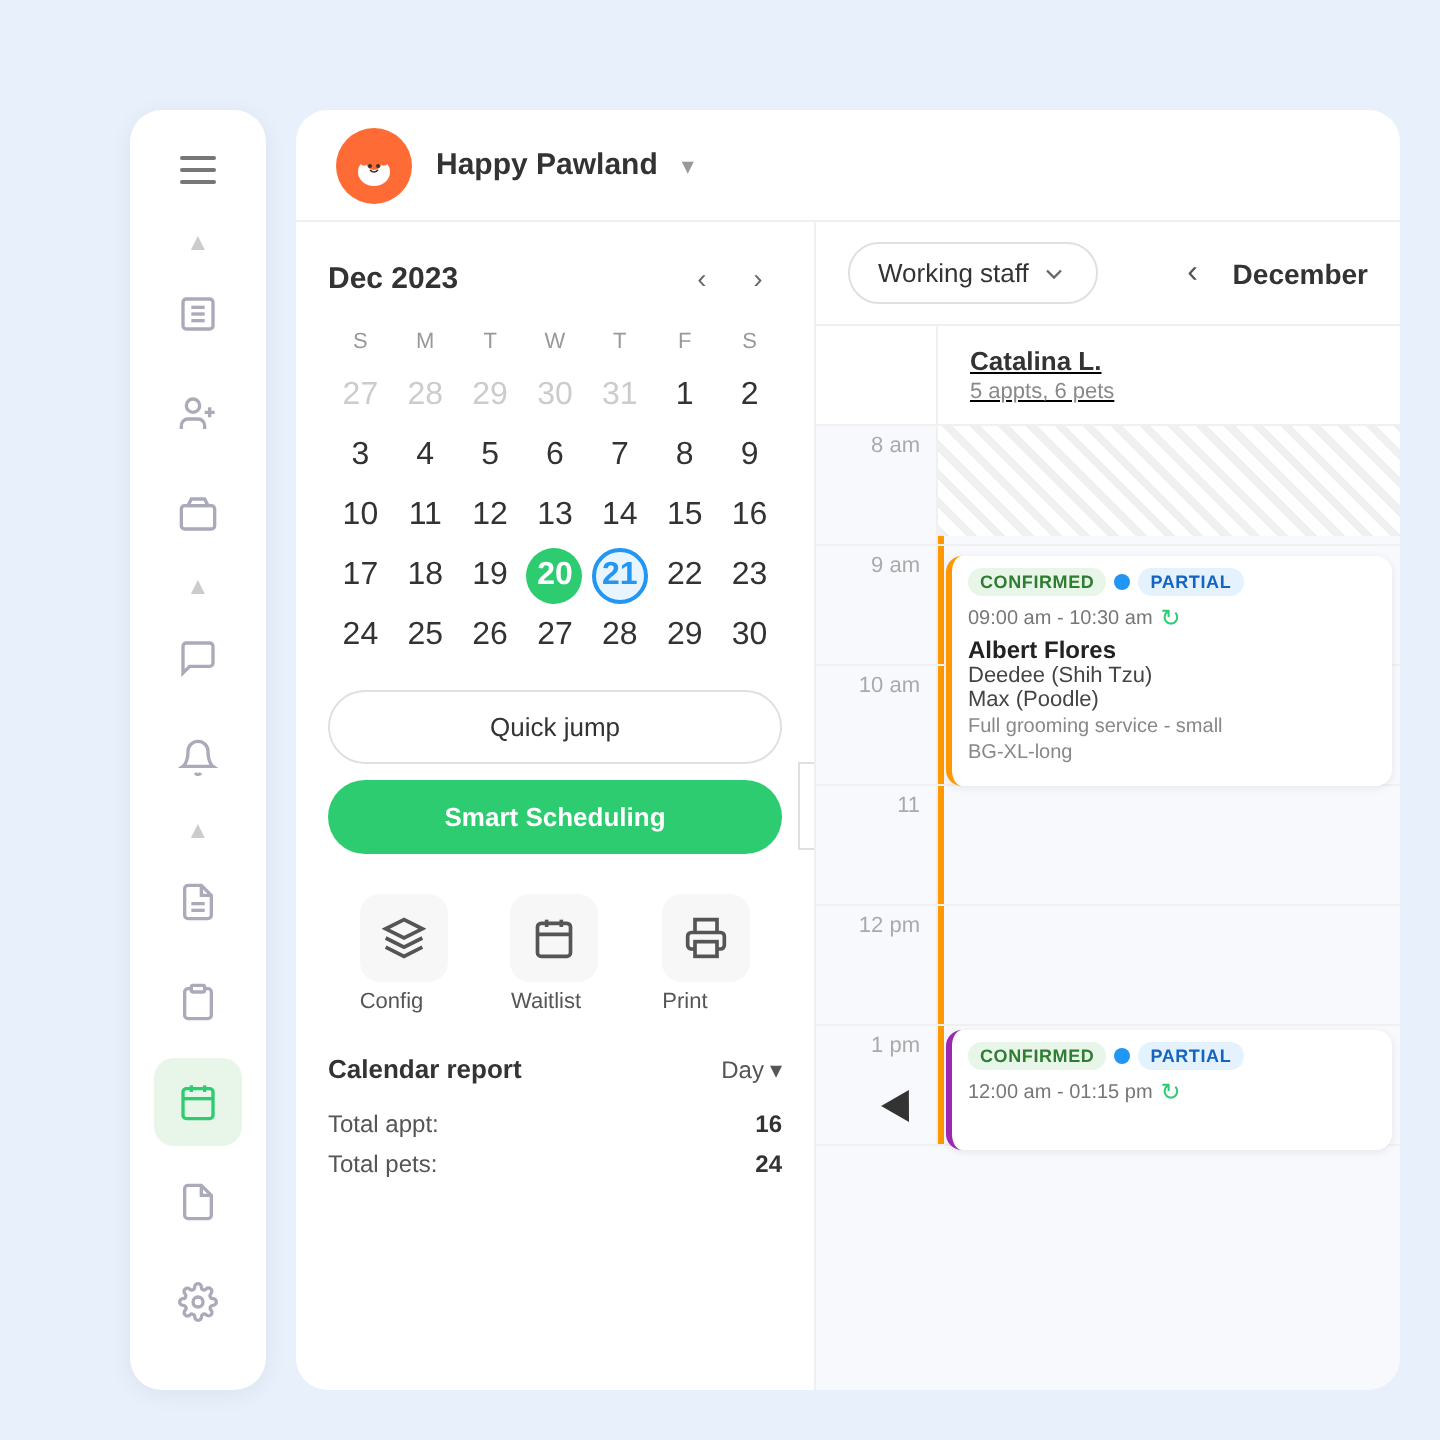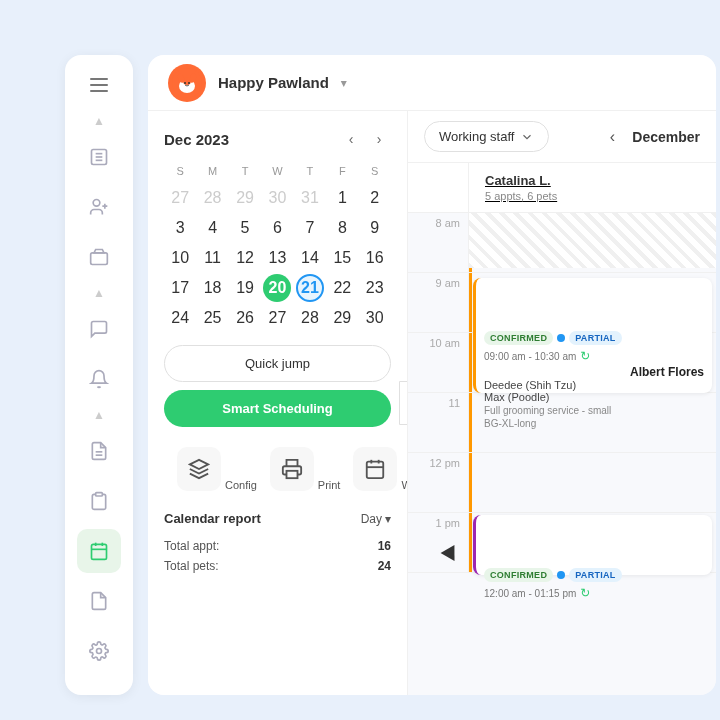--- a/index.html
+++ b/index.html
@@ -74,21 +74,21 @@
       color: #ccc;
       font-size: 12px;
       cursor: pointer;
     }
 
     
     .main-content {
       position: absolute;
       left: 148px;
       top: 55px;
-      right: 4px;
+      right: 20px;
       height: 640px;
       background: #f4f6fb;
       border-radius: 16px;
       overflow: hidden;
     }
 
     
     .top-bar {
       height: 56px;
       background: #fff;
@@ -254,26 +254,25 @@
     
     .tool-icons-row {
       display: flex;
       justify-content: space-around;
       margin-bottom: 16px;
       padding: 4px 0;
     }
 
     .tool-icon-item {
       display: flex;
-      flex-direction: row;
-      align-items: flex-end;
+      flex-direction: column;
+      align-items: flex-start;
       gap: 4px;
       cursor: pointer;
       color: #555;
-      margin-left: 13px;
     }
 
     .tool-icon-circle {
       width: 44px;
       height: 44px;
       border-radius: 10px;
       background: #f7f7f7;
       display: flex;
       align-items: center;
       justify-content: center;
@@ -484,21 +483,20 @@
       border-left: 3px solid #ff9800;
       box-shadow: 0 1px 4px rgba(0,0,0,0.08);
       z-index: 5;
     }
 
     .appt-badges {
       display: flex;
       gap: 4px;
       margin-bottom: 4px;
       align-items: center;
-      margin-top: 47px;
     }
 
     .badge {
       padding: 2px 6px;
       border-radius: 10px;
       font-size: 9px;
       font-weight: 700;
       letter-spacing: 0.3px;
     }
 
@@ -526,21 +524,20 @@
       margin-bottom: 2px;
       display: flex;
       align-items: center;
       gap: 4px;
     }
 
     .appt-client {
       font-size: 12px;
       font-weight: 700;
       color: #222;
-      text-align: right;
     }
 
     .appt-pet {
       font-size: 11px;
       color: #444;
     }
 
     .appt-service {
       font-size: 10px;
       color: #888;
@@ -798,37 +795,37 @@
                 <path d="M12 2L2 7l10 5 10-5-10-5z"></path>
                   <path d="M2 17l10 5 10-5"></path>
                   <path d="M2 12l10 5 10-5"></path>
               </svg>
             </div>
             <span class="tool-icon-label">Config</span>
           </div>
           <div class="tool-icon-item">
             <div class="tool-icon-circle">
               <svg width="22" height="22" viewBox="0 0 24 24" fill="none" stroke="#555" stroke-width="2">
-                <polyline points="6,9 6,2 18,2 18,9"></polyline>
-                  <path d="M6 18H4a2 2 0 0 1-2-2v-5a2 2 0 0 1 2-2h16a2 2 0 0 1 2 2v5a2 2 0 0 1-2 2h-2"></path>
-                  <rect x="6" y="14" width="12" height="8"></rect>
-              </svg>
-            </div>
-            <span class="tool-icon-label">Print</span>
-          </div>
-          <div class="tool-icon-item">
-            <div class="tool-icon-circle">
-              <svg width="22" height="22" viewBox="0 0 24 24" fill="none" stroke="#555" stroke-width="2">
                 <rect x="3" y="4" width="18" height="18" rx="2"></rect>
                   <line x1="16" y1="2" x2="16" y2="6"></line>
                   <line x1="8" y1="2" x2="8" y2="6"></line>
                   <line x1="3" y1="10" x2="21" y2="10"></line>
               </svg>
             </div>
             <span class="tool-icon-label">Waitlist</span>
+          </div>
+          <div class="tool-icon-item">
+            <div class="tool-icon-circle">
+              <svg width="22" height="22" viewBox="0 0 24 24" fill="none" stroke="#555" stroke-width="2">
+                <polyline points="6,9 6,2 18,2 18,9"></polyline>
+                  <path d="M6 18H4a2 2 0 0 1-2-2v-5a2 2 0 0 1 2-2h16a2 2 0 0 1 2 2v5a2 2 0 0 1-2 2h-2"></path>
+                  <rect x="6" y="14" width="12" height="8"></rect>
+              </svg>
+            </div>
+            <span class="tool-icon-label">Print</span>
           </div>
         </div>
 
         
         <div class="calendar-report-header">
           <span class="calendar-report-title">Calendar report</span>
           <button class="day-dropdown">
             <span>Day</span>
             <span>▾</span>
           </button>

